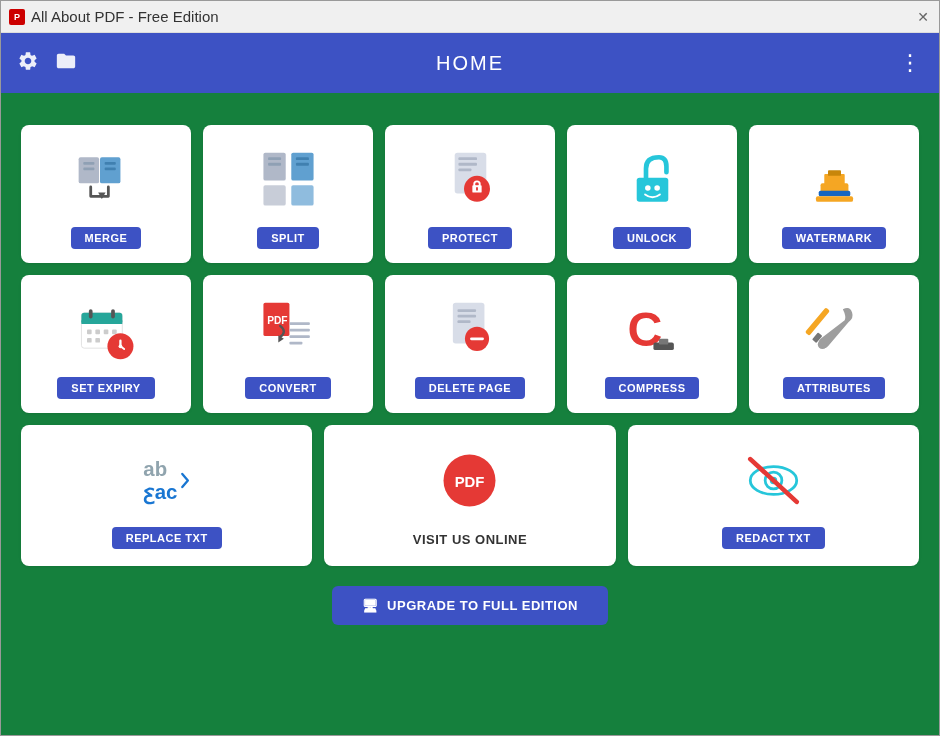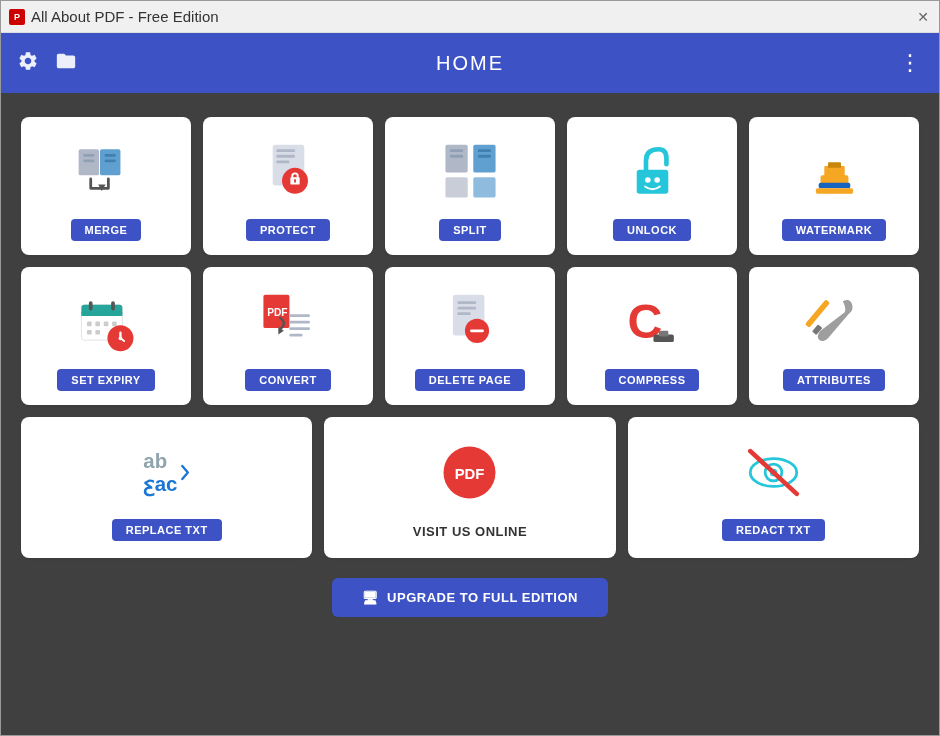--- a/index.html
+++ b/index.html
@@ -76,22 +76,22 @@
       opacity: 0.9;
     }
     .header-right {
       margin-left: auto;
       color: white;
       font-size: 22px;
       cursor: pointer;
       letter-spacing: 2px;
     }
     .main-content {
-      background: #404040;
-      padding: 24px 20px;
+      background: #15803d;
+      padding: 32px 20px;
       height: calc(736px - 32px - 60px);
       overflow-y: auto;
     }
     .grid {
       display: grid;
       grid-template-columns: repeat(5, 1fr);
       gap: 12px;
       margin-bottom: 12px;
     }
     .grid-3 {
@@ -196,52 +196,52 @@
           <path d="M37 42 L37 52 L30 52" stroke="#555" stroke-width="3" fill="none" stroke-linecap="round" stroke-linejoin="round"></path>
           <polygon points="26,48 34,48 30,55" fill="#555"></polygon>
         </svg>
       </div>
       <span class="card-label">MERGE</span>
     </div>
 
     <div class="card">
       <div class="card-icon">
         <svg width="65" height="65" viewBox="0 0 70 70">
+          <rect x="8" y="5" width="24" height="30" rx="2" fill="#b0b8c8"></rect>
+          <rect x="13" y="10" width="14" height="3" rx="1" fill="#8fa0b4"></rect>
+          <rect x="13" y="16" width="14" height="3" rx="1" fill="#8fa0b4"></rect>
+          <rect x="38" y="5" width="24" height="30" rx="2" fill="#60a0d0"></rect>
+          <rect x="43" y="10" width="14" height="3" rx="1" fill="#4080b0"></rect>
+          <rect x="43" y="16" width="14" height="3" rx="1" fill="#4080b0"></rect>
+          <rect x="8" y="40" width="24" height="22" rx="2" fill="#b0b8c8" opacity="0.7"></rect>
+          <rect x="38" y="40" width="24" height="22" rx="2" fill="#60a0d0" opacity="0.7"></rect>
+        </svg>
+      </div>
+      <span class="card-label">SPLIT</span>
+    </div>
+
+    <div class="card">
+      <div class="card-icon">
+        <svg width="65" height="65" viewBox="0 0 70 70">
           <rect x="18" y="5" width="34" height="44" rx="3" fill="#d8dde8"></rect>
           <rect x="22" y="10" width="20" height="3" rx="1" fill="#b0b8c8"></rect>
           <rect x="22" y="16" width="20" height="3" rx="1" fill="#b0b8c8"></rect>
           <rect x="22" y="22" width="14" height="3" rx="1" fill="#b0b8c8"></rect>
           <circle cx="42" cy="44" r="14" fill="#e53935"></circle>
           <rect x="37" y="40" width="10" height="8" rx="1" fill="white"></rect>
           <rect x="39" y="36" width="6" height="6" rx="3" fill="none" stroke="white" stroke-width="2"></rect>
           <rect x="41" y="42" width="2" height="4" rx="1" fill="#e53935"></rect>
         </svg>
       </div>
       <span class="card-label">PROTECT</span>
     </div>
 
     <div class="card">
       <div class="card-icon">
         <svg width="65" height="65" viewBox="0 0 70 70">
-          <rect x="8" y="5" width="24" height="30" rx="2" fill="#b0b8c8"></rect>
-          <rect x="13" y="10" width="14" height="3" rx="1" fill="#8fa0b4"></rect>
-          <rect x="13" y="16" width="14" height="3" rx="1" fill="#8fa0b4"></rect>
-          <rect x="38" y="5" width="24" height="30" rx="2" fill="#60a0d0"></rect>
-          <rect x="43" y="10" width="14" height="3" rx="1" fill="#4080b0"></rect>
-          <rect x="43" y="16" width="14" height="3" rx="1" fill="#4080b0"></rect>
-          <rect x="8" y="40" width="24" height="22" rx="2" fill="#b0b8c8" opacity="0.7"></rect>
-          <rect x="38" y="40" width="24" height="22" rx="2" fill="#60a0d0" opacity="0.7"></rect>
-        </svg>
-      </div>
-      <span class="card-label">SPLIT</span>
-    </div>
-
-    <div class="card">
-      <div class="card-icon">
-        <svg width="65" height="65" viewBox="0 0 70 70">
 
           <rect x="18" y="32" width="34" height="26" rx="3" fill="#26c6da"></rect>
 
           <path d="M28 32 L28 22 Q28 10 42 10 Q50 10 50 20 L50 26" stroke="#26c6da" stroke-width="5" fill="none" stroke-linecap="round"></path>
 
           <circle cx="30" cy="43" r="3" fill="white"></circle>
           <circle cx="40" cy="43" r="3" fill="white"></circle>
           <path d="M27 50 Q35 56 43 50" stroke="white" stroke-width="2" fill="none" stroke-linecap="round"></path>
         </svg>
       </div>

